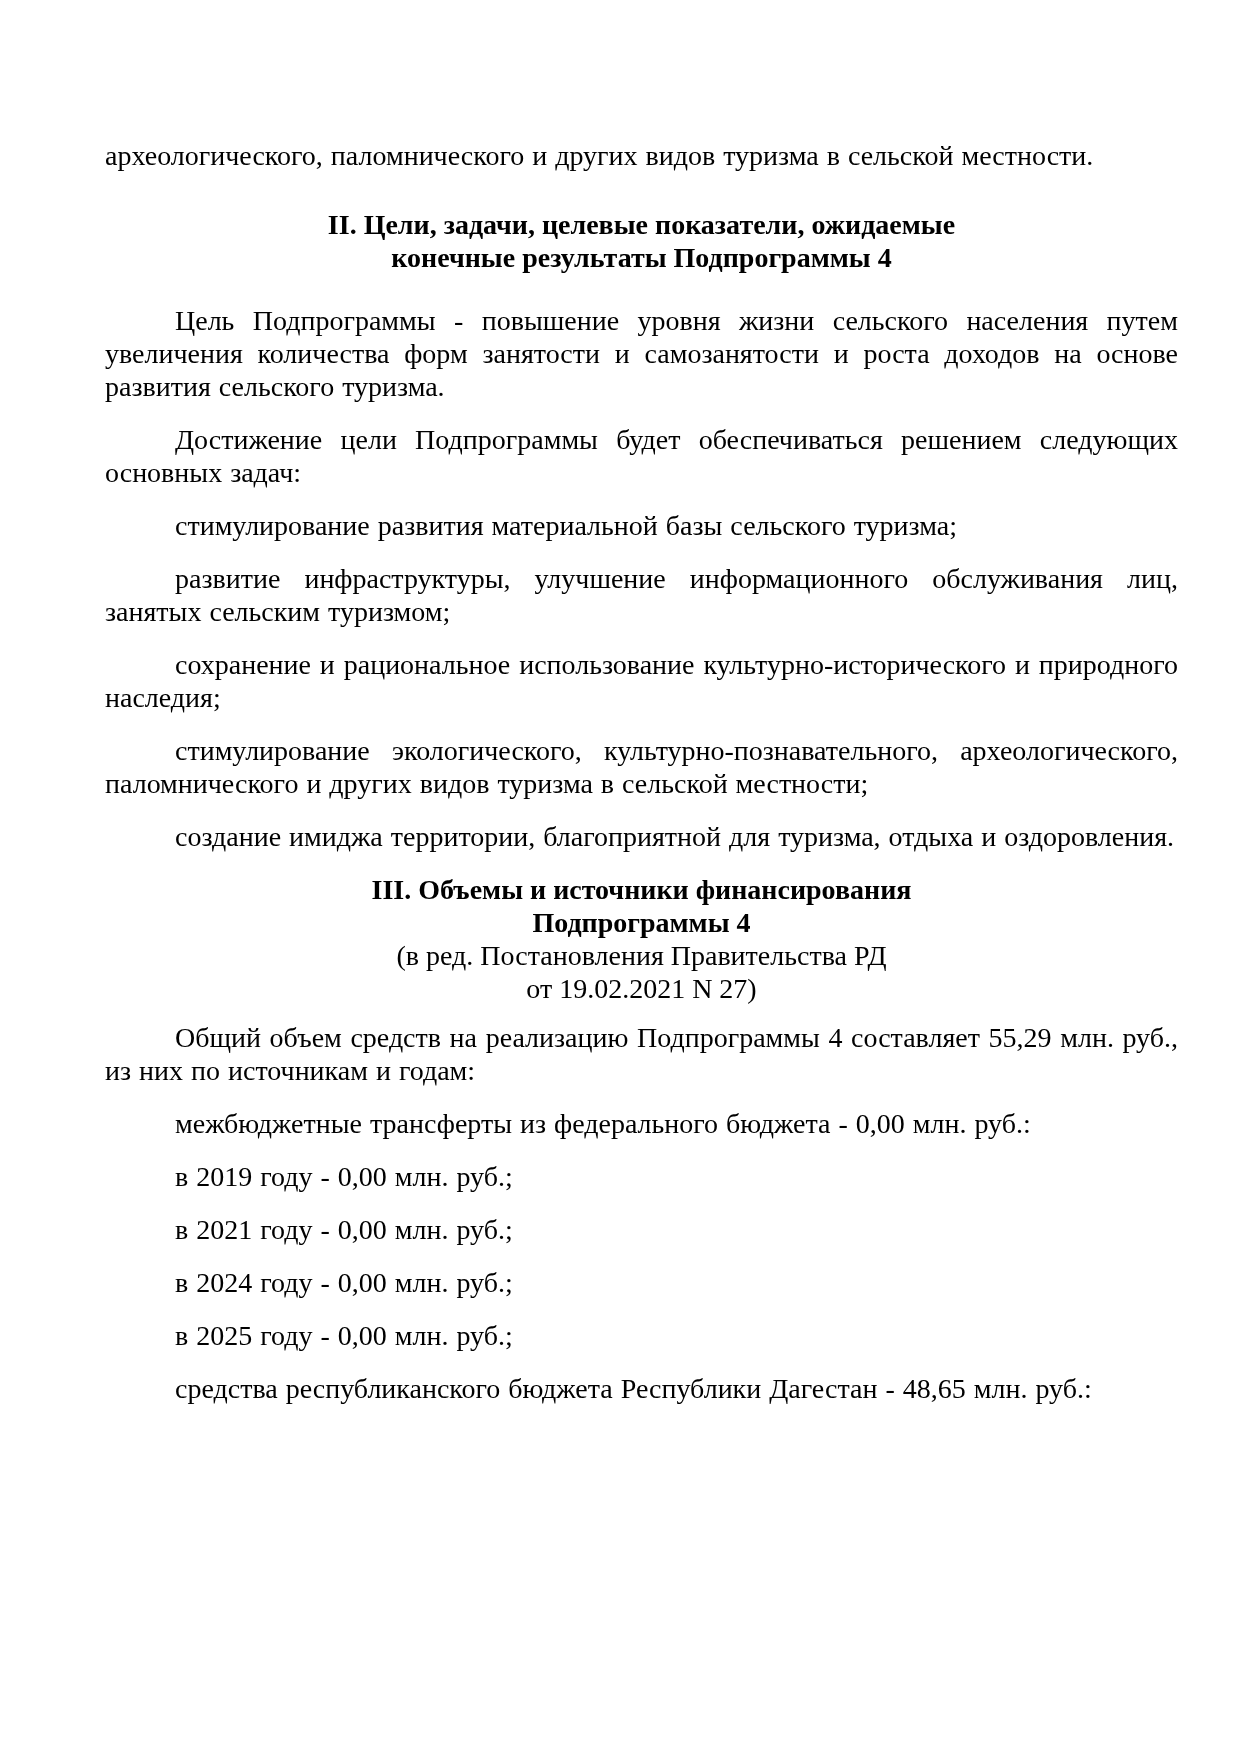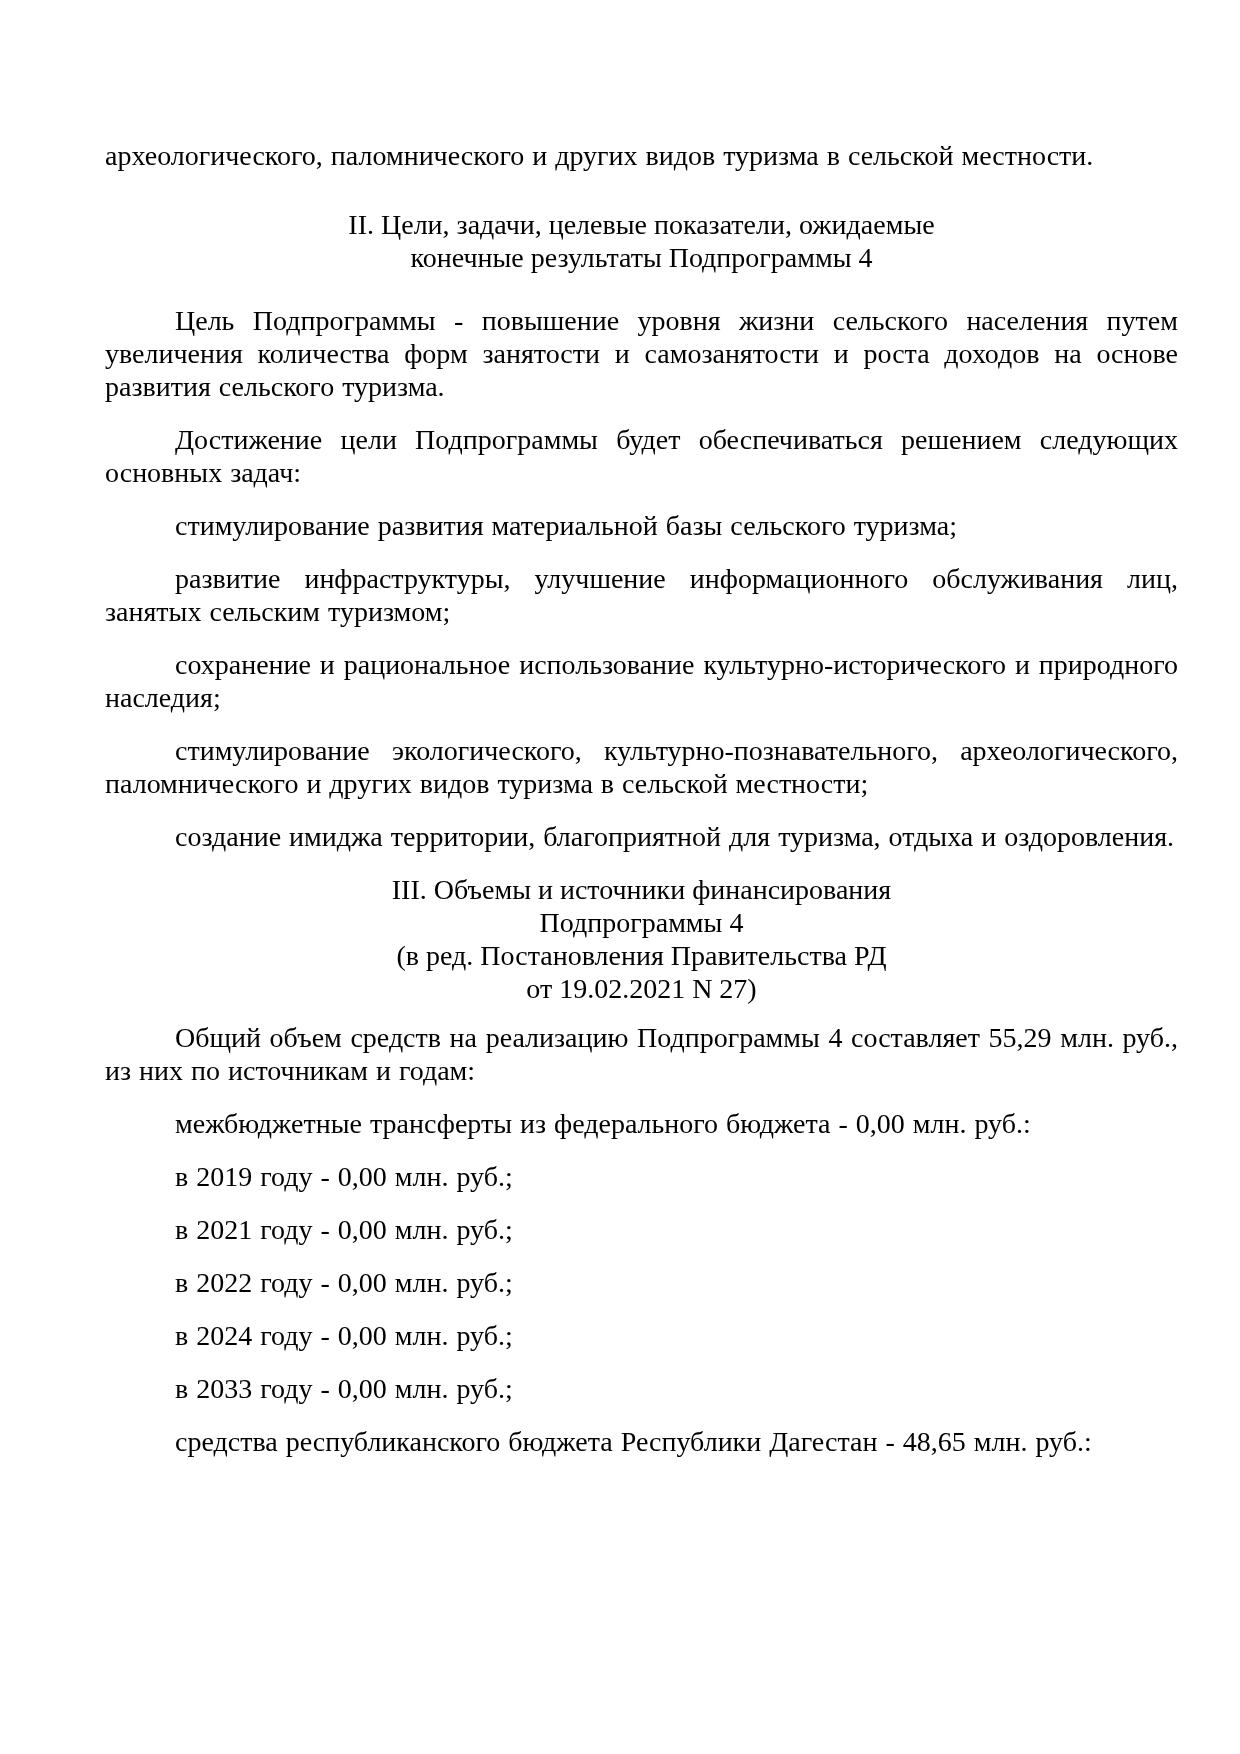--- a/index.html
+++ b/index.html
@@ -24,21 +24,21 @@
     margin: 0 0 20px 0;
     text-align: justify;
     text-indent: 70px;
     word-spacing: 1px;
   }
   .tail-para {
     text-indent: 0;
     text-align: left;
   }
   .heading-line {
-    font-weight: normal;
+    font-weight: bold;
     text-align: center;
     text-indent: 0;
     margin: 0;
   }
   .note-line {
     font-weight: normal;
     text-align: center;
     text-indent: 0;
     margin: 0;
     font-family: Liberation Serif, serif;
@@ -77,19 +77,18 @@
     <div class="heading-line">Подпрограммы 4</div>
     <div class="note-line">(в ред. Постановления Правительства РД</div>
     <div class="note-line">от 19.02.2021 N 27)</div>
   </div>
 
   <div>
     <div class="para">Общий объем средств на реализацию Подпрограммы 4 составляет 55,29 млн. руб., из них по источникам и годам:</div>
     <div class="para">межбюджетные трансферты из федерального бюджета - 0,00 млн. руб.:</div>
     <div class="para">в 2019 году - 0,00 млн. руб.;</div>
     <div class="para">в 2021 году - 0,00 млн. руб.;</div>
-    <div class="para">в 2022 году - 0,00 млн. руб.;</div>
     <div class="para">в 2024 году - 0,00 млн. руб.;</div>
-    <div class="para">в 2033 году - 0,00 млн. руб.;</div>
+    <div class="para">в 2025 году - 0,00 млн. руб.;</div>
     <div class="para">средства республиканского бюджета Республики Дагестан - 48,65 млн. руб.:</div>
   </div>
 
 </div>
 
 </body></html>

